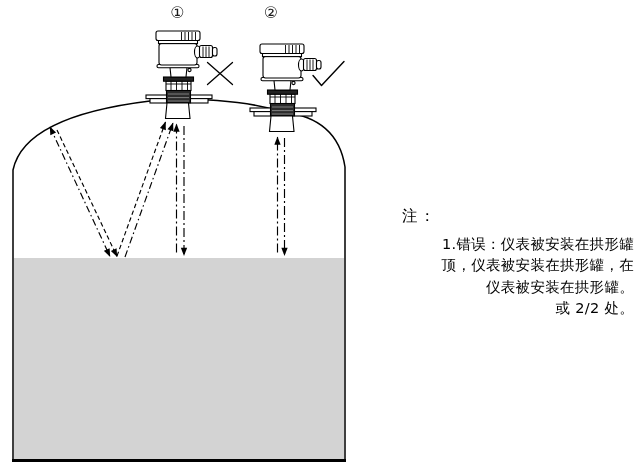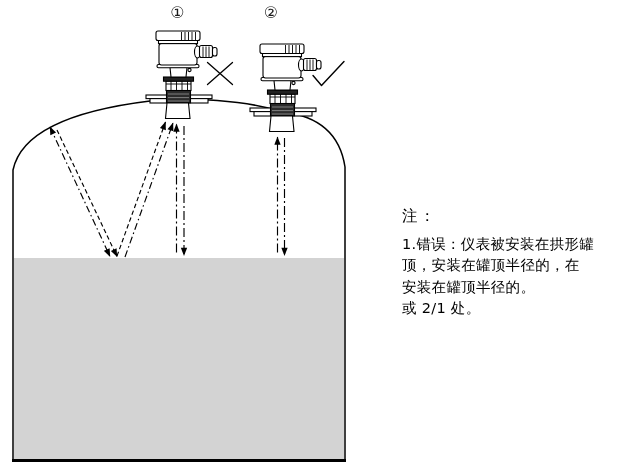--- a/index.html
+++ b/index.html
@@ -18,21 +18,21 @@
     color:#000;
     font-size:14.5px;
     line-height:21.6px;
     letter-spacing:0.3px;
   }
   .note-title{
     font-size:15.5px;
     margin-bottom:6px;
     letter-spacing:2px;
   }
-  .note-line{white-space:nowrap;}
+  .note-line{white-space:nowrap;text-align:right;}
 </style>
 </head>
 <body>
 
 <div class="stage">
 
   <svg class="diagram-svg" width="637" height="470" viewBox="0 0 637 470">
 
     <defs>
       <marker id="arr" viewBox="0 0 10 8" refX="9" refY="4" markerWidth="9" markerHeight="7.5" markerUnits="userSpaceOnUse" orient="auto-start-reverse">
@@ -98,18 +98,18 @@
     <path d="M207.5,62.5 L232.5,84.5 M232.5,62.5 L207.5,84.5" stroke="#000" stroke-width="1.3" fill="none" stroke-linecap="round"></path>
     <path d="M313,75.5 L321.5,85.5 L344,61.5" stroke="#000" stroke-width="1.4" fill="none" stroke-linecap="round" stroke-linejoin="round"></path>
 
     <text x="177.5" y="17.5" font-size="16" text-anchor="middle" fill="#1a1a1a">①</text>
     <text x="271" y="17.5" font-size="16" text-anchor="middle" fill="#1a1a1a">②</text>
   </svg>
 
   <div class="note">
     <div class="note-title">注：</div>
     <div class="note-line">1.错误：仪表被安装在拱形罐</div>
-    <div class="note-line">顶，安装在罐顶半径的，在</div>
-    <div class="note-line">安装在罐顶半径的。</div>
-    <div class="note-line">或 2/1 处。</div>
+    <div class="note-line">顶，仪表被安装在拱形罐，在</div>
+    <div class="note-line">仪表被安装在拱形罐。</div>
+    <div class="note-line">或 2/2 处。</div>
   </div>
 
 </div>
 
 </body></html>

